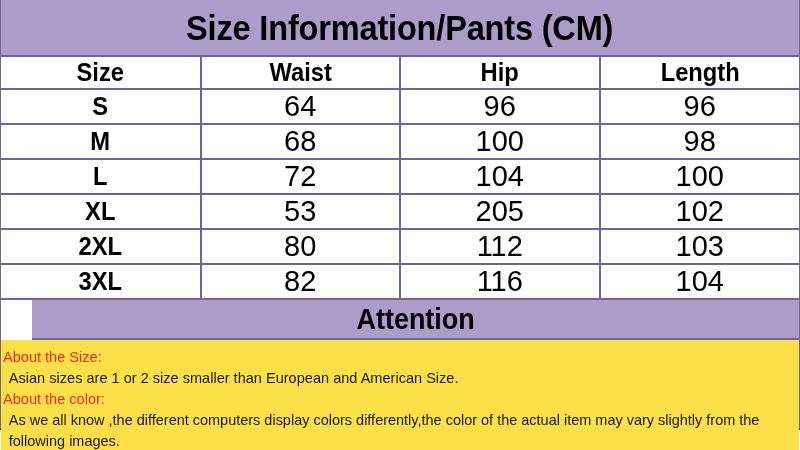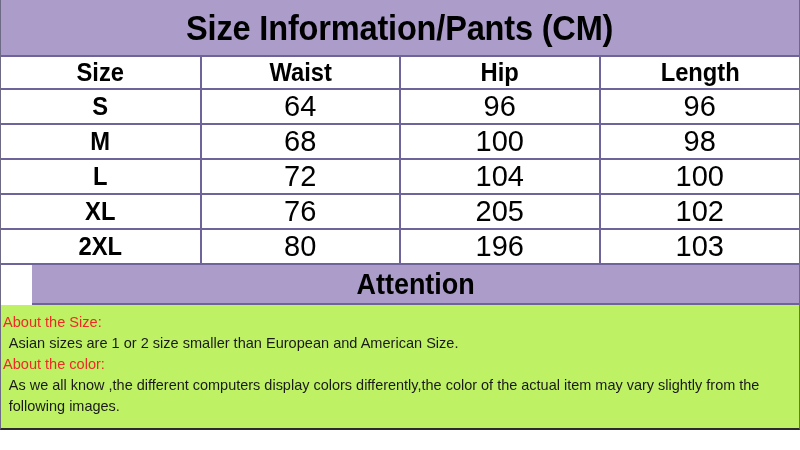--- a/index.html
+++ b/index.html
@@ -98,21 +98,21 @@
     font-size: 29px;
     font-weight: bold;
     color: #000000;
     transform: scaleX(0.93);
     white-space: nowrap;
   }
 
   
   .notes {
     flex: 1 1 auto;
-    background: #bef264;
+    background: #fde047;
     padding: 6px 12px 0 2px;
     box-sizing: border-box;
   }
   .note-line {
     font-size: 15px;
     line-height: 21px;
     color: #1a1a1a;
     white-space: nowrap;
     transform: scaleX(0.97);
     transform-origin: left center;
@@ -165,32 +165,38 @@
 
       <tr>
         <td class="size-cell">L</td>
         <td class="val-cell">72</td>
         <td class="val-cell">104</td>
         <td class="val-cell">100</td>
       </tr>
 
       <tr>
         <td class="size-cell">XL</td>
-        <td class="val-cell">76</td>
+        <td class="val-cell">53</td>
         <td class="val-cell">205</td>
         <td class="val-cell">102</td>
       </tr>
 
       <tr>
         <td class="size-cell">2XL</td>
         <td class="val-cell">80</td>
-        <td class="val-cell">196</td>
+        <td class="val-cell">112</td>
         <td class="val-cell">103</td>
       </tr>
 
+      <tr>
+        <td class="size-cell">3XL</td>
+        <td class="val-cell">82</td>
+        <td class="val-cell">116</td>
+        <td class="val-cell">104</td>
+      </tr>
     </tbody>
   </table>
 
   <div class="attention-band">
     <div class="attention-text">Attention</div>
   </div>
 
   <div class="notes">
     <div class="note-line note-head">About the Size:</div>
     <div class="note-line indent">Asian sizes are 1 or 2 size smaller than European and American Size.</div>

